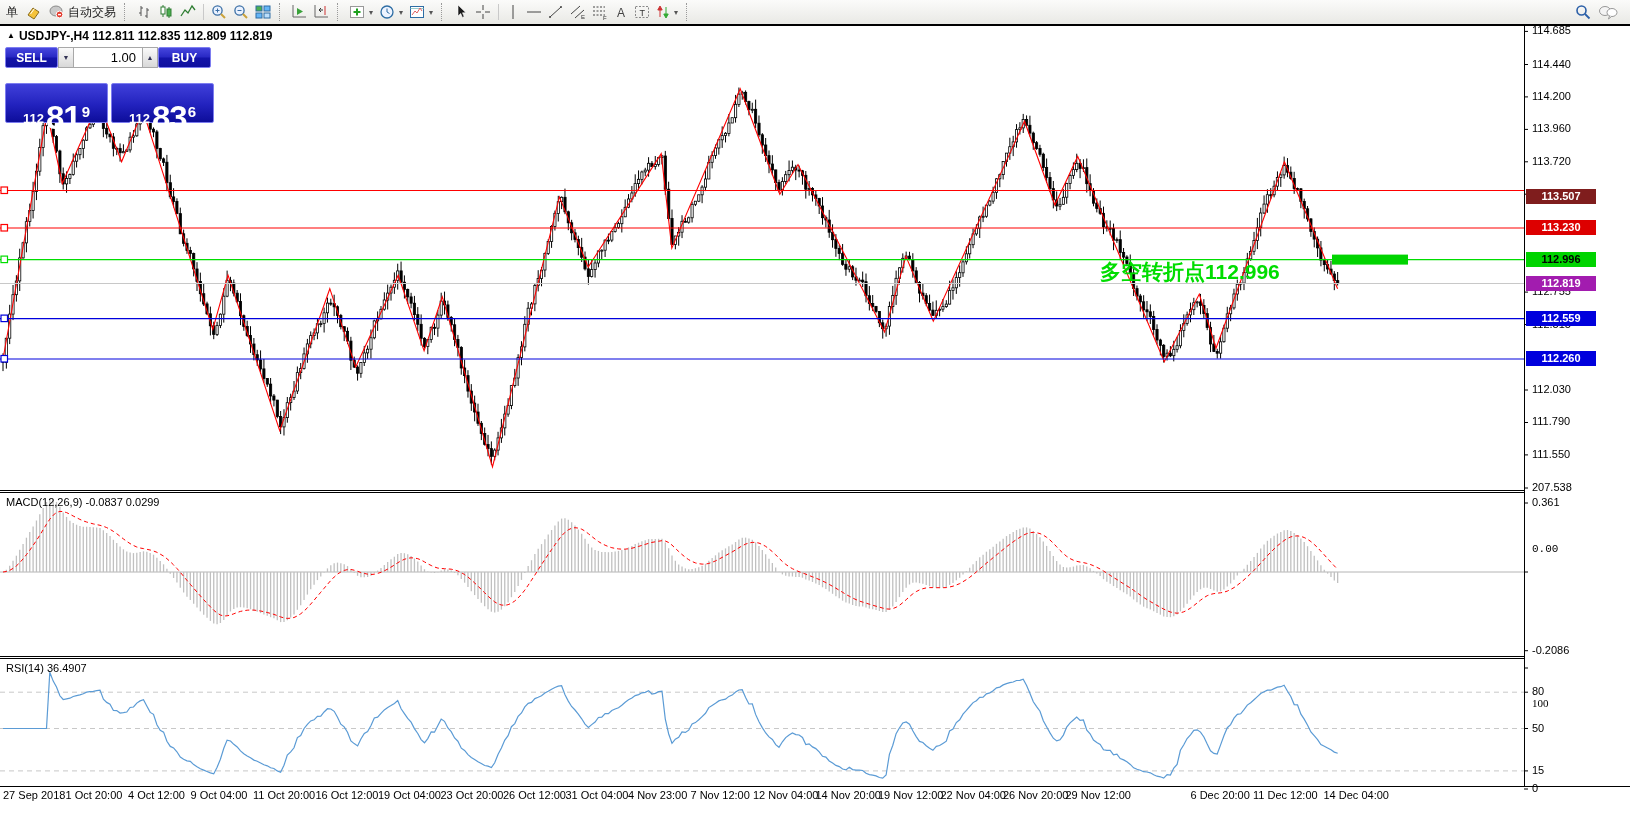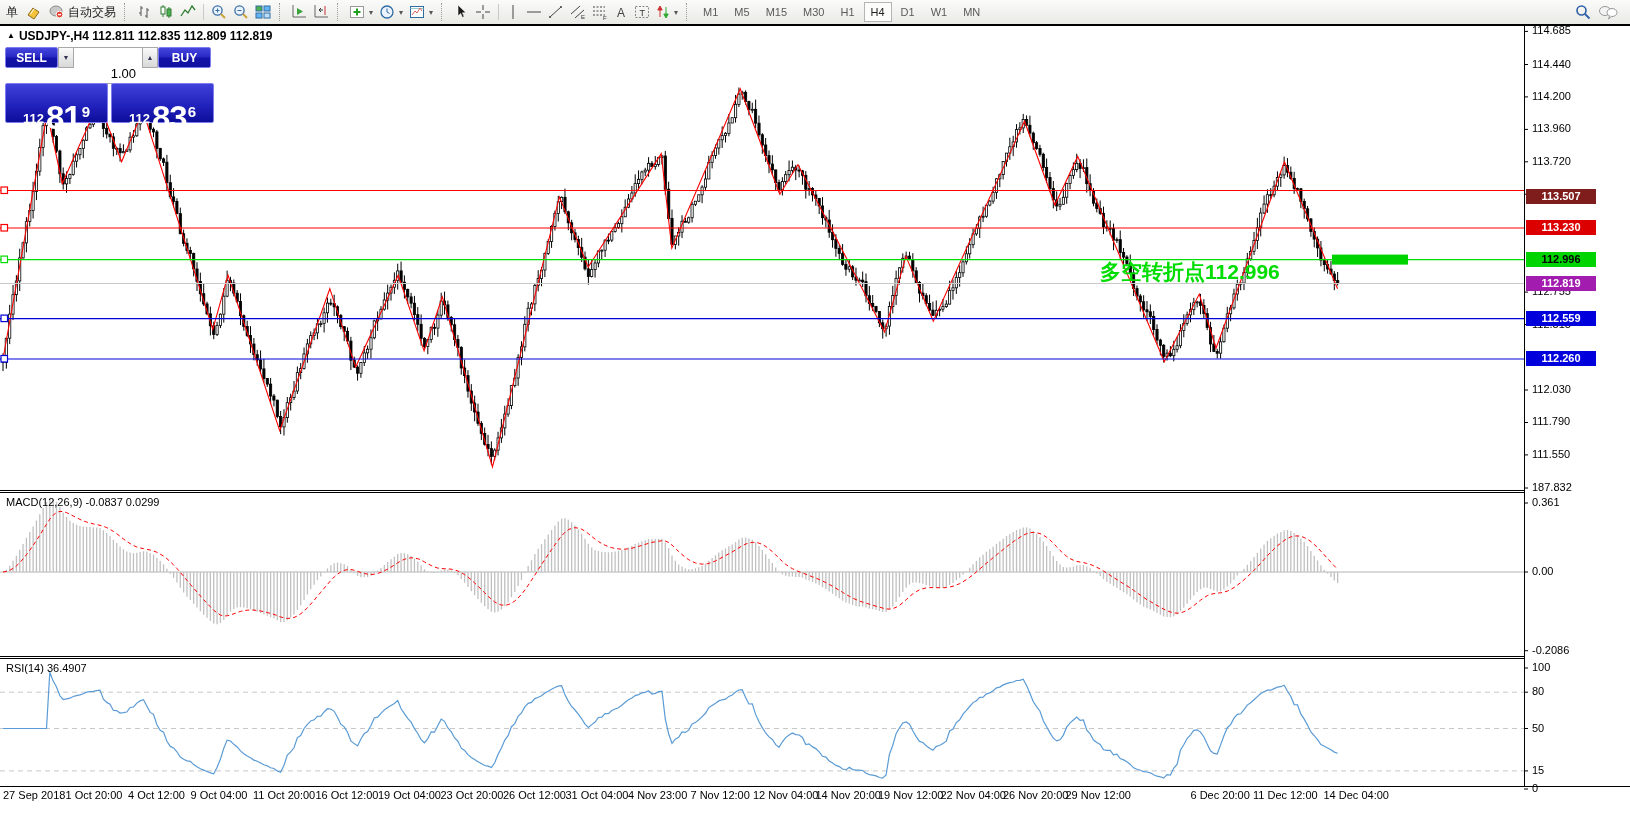--- a/index.html
+++ b/index.html
@@ -23,21 +23,21 @@
   .tri{font-size:8px;vertical-align:2px;margin-right:4px}
   
   .qpanel{position:absolute;left:5px;top:47px;z-index:5;width:209px}
   .qrow{display:flex;height:34px}
   .qbtn{width:53px;height:21px;border:1px solid #7d7df0;border-radius:2px;color:#fff;
     background:linear-gradient(#4646de 0%,#2828c4 48%,#1414aa 52%,#0f0f9e 100%);
     font-family:"Liberation Sans",sans-serif;font-size:12px;font-weight:bold;padding:0;cursor:default}
   .spin{width:16px;height:21px;border:1px solid #a8a8a8;background:linear-gradient(#fafafa,#d8d8d8);
     color:#335;font-size:7px;padding:0;cursor:default}
   .vol{width:62px;height:19px;border:1px solid #a8a8a8;border-left:0;border-right:0;text-align:right;
-    font-family:"Liberation Sans",sans-serif;font-size:13px;padding:16px 6px 0 0;outline:none}
+    font-family:"Liberation Sans",sans-serif;font-size:13px;padding:0 6px 0 0;outline:none}
   .qprices{display:flex;gap:3px;margin-top:2px}
   .qprice{flex:1;height:37px;border:1px solid #7d7df0;border-radius:2px;color:#fff;
     background:linear-gradient(#4040da 0%,#2222be 55%,#0d0d9a 100%);
     display:flex;align-items:baseline;justify-content:center;padding-top:1px;cursor:default}
   .pp{font-size:13px;font-weight:bold;margin-right:2px;position:relative;top:8px}
   .pb{font-size:33px;font-weight:bold;letter-spacing:-1px;position:relative;top:14px}
   .ps{font-size:15px;font-weight:bold;margin-left:1px;position:relative;top:2px}
   
   .annotation{position:absolute;left:1100px;top:258px;z-index:3;font-size:21px;font-weight:bold;
     color:#00dd00;white-space:nowrap}
@@ -204,31 +204,20 @@
       </svg>
   </button>
   <button class="tbtn">
     <svg width="14" height="16">
         <path d="M4 2L1.8 6h4.4zM4 6v7" fill="#c33" stroke="#c33"></path>
         <path d="M10 14l2.2-4H7.8zM10 10V3" fill="#3a3" stroke="#3a3"></path>
       </svg>
     <span class="caret">▾</span>
   </button>
   <span class="grip"></span>
-  <div id="tf-group" style="display:flex;align-items:center">
-      <button class="tfbtn">M1</button>
-      <button class="tfbtn">M5</button>
-      <button class="tfbtn">M15</button>
-      <button class="tfbtn">M30</button>
-      <button class="tfbtn">H1</button>
-      <button class="tfbtn active">H4</button>
-      <button class="tfbtn">D1</button>
-      <button class="tfbtn">W1</button>
-      <button class="tfbtn">MN</button>
-    </div>
   <div class="spacer"></div>
   <button class="tbtn">
     <svg width="17" height="17">
         <circle cx="6.5" cy="6.5" r="4.5" fill="none" stroke="#2b5fa8" stroke-width="1.6"></circle>
         <path d="M10 10l4.5 4.5" stroke="#2b5fa8" stroke-width="1.8"></path>
       </svg>
   </button>
   <button class="tbtn" style="margin-right:6px">
     <svg width="21" height="16">
         <ellipse cx="7" cy="7" rx="5.5" ry="4.5" fill="#f4f4f4" stroke="#999"></ellipse>
@@ -1531,25 +1520,25 @@
     <div class="axis-tick-label" style="top: 33.5217px;">114.440</div>
     <div class="axis-tick-label" style="top: 65.9391px;">114.200</div>
     <div class="axis-tick-label" style="top: 98.3565px;">113.960</div>
     <div class="axis-tick-label" style="top: 130.774px;">113.720</div>
     <div class="axis-tick-label" style="top: 163.191px;">113.480</div>
     <div class="axis-tick-label" style="top: 261.119px;">112.755</div>
     <div class="axis-tick-label" style="top: 293.536px;">112.515</div>
     <div class="axis-tick-label" style="top: 359.046px;">112.030</div>
     <div class="axis-tick-label" style="top: 391.464px;">111.790</div>
     <div class="axis-tick-label" style="top: 423.881px;">111.550</div>
-    <div class="axis-tick-label" style="top: 456.974px;">187.832</div>
+    <div class="axis-tick-label" style="top: 456.974px;">207.538</div>
     <div class="axis-tick-label" style="top: 472.049px;">0.361</div>
-    <div class="axis-tick-label" style="top: 541px;">0.00</div>
+    <div class="axis-tick-label" style="top: 519px; font-family: Liberation Mono, monospace;">0.00</div>
     <div class="axis-tick-label" style="top: 619.749px;">-0.2086</div>
-    <div class="axis-tick-label" style="top: 637px;">100</div>
+    <div class="axis-tick-label" style="top: 673px; font-family: Liberation Serif, serif;">100</div>
     <div class="axis-tick-label" style="top: 661.2px;">80</div>
     <div class="axis-tick-label" style="top: 697.5px;">50</div>
     <div class="axis-tick-label" style="top: 739.85px;">15</div>
     <div class="axis-tick-label" style="top: 758px;">0</div>
     <div class="price-flag" style="top: 165px; background: #7f1d1d; color: rgb(255, 255, 255);">113.507</div>
     <div class="price-flag" style="top: 196.459px; background: rgb(221, 0, 0); color: rgb(255, 255, 255);">113.230</div>
     <div class="price-flag" style="top: 228.066px; background: rgb(0, 212, 0); color: rgb(0, 0, 0);">112.996</div>
     <div class="price-flag" style="top: 251.974px; background: #a21caf; color: rgb(255, 255, 255);">112.819</div>
     <div class="price-flag" style="top: 287.093px; background: rgb(0, 0, 221); color: rgb(255, 255, 255);">112.559</div>
     <div class="price-flag" style="top: 327.48px; background: rgb(0, 0, 221); color: rgb(255, 255, 255);">112.260</div>

